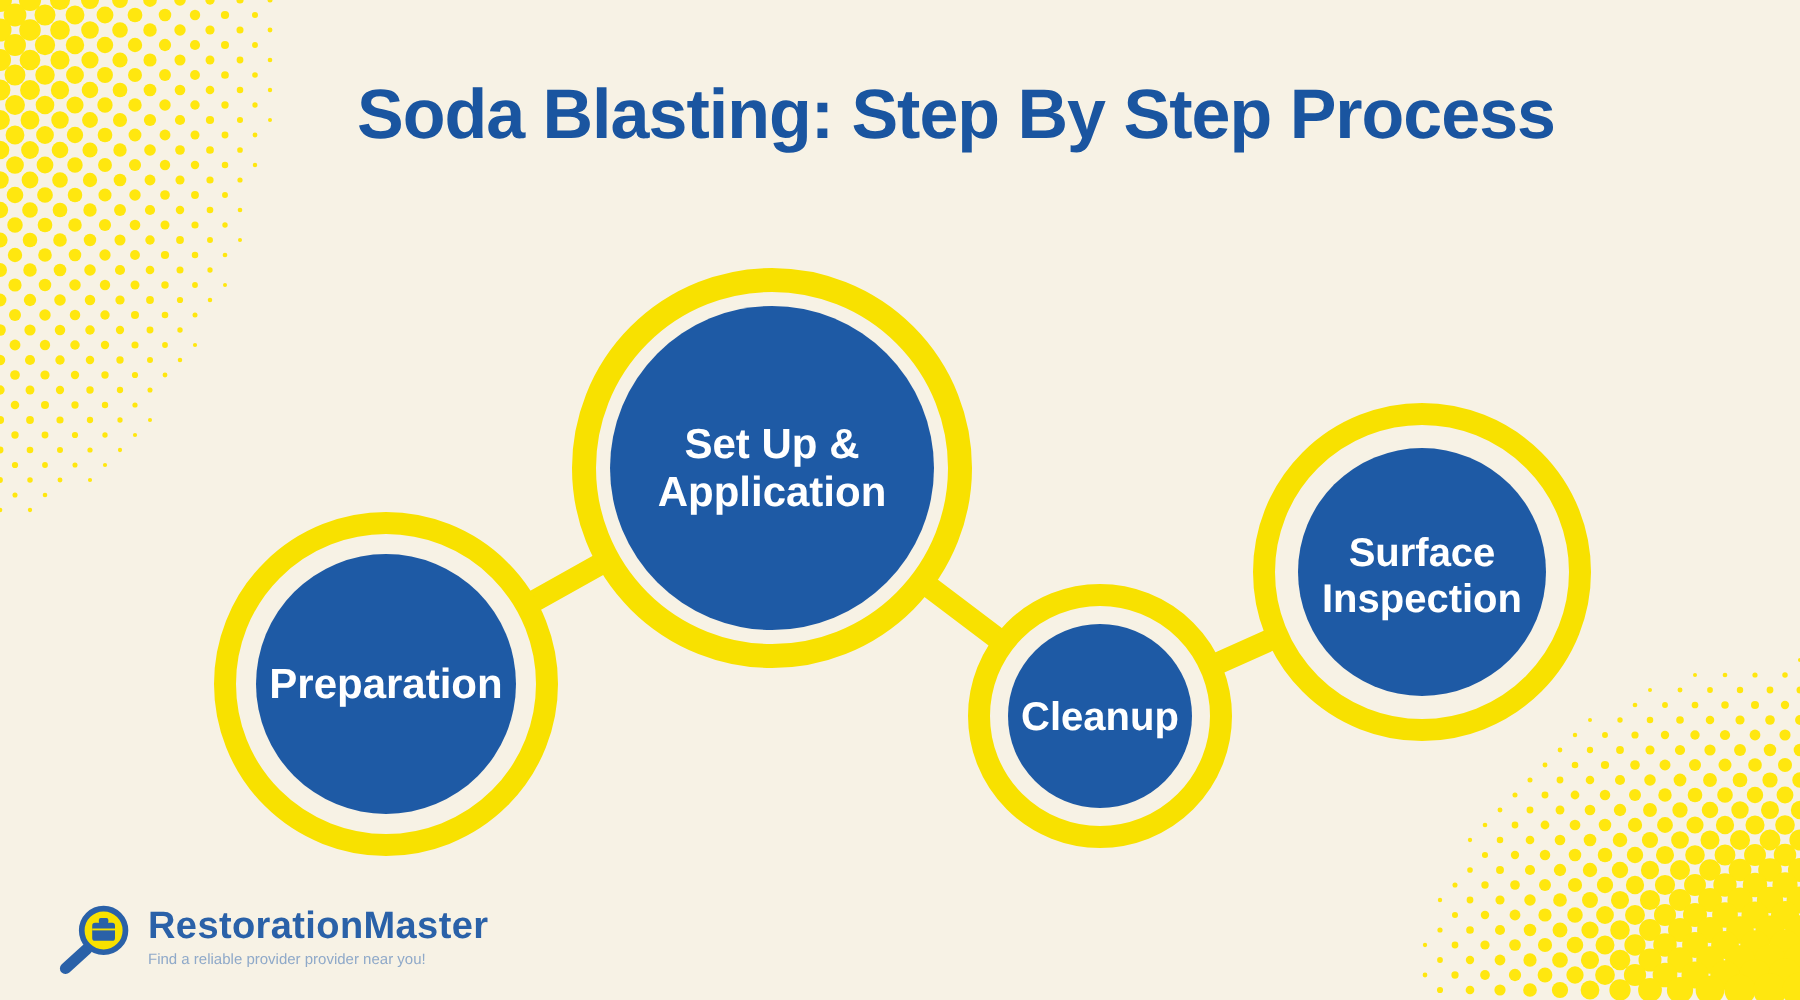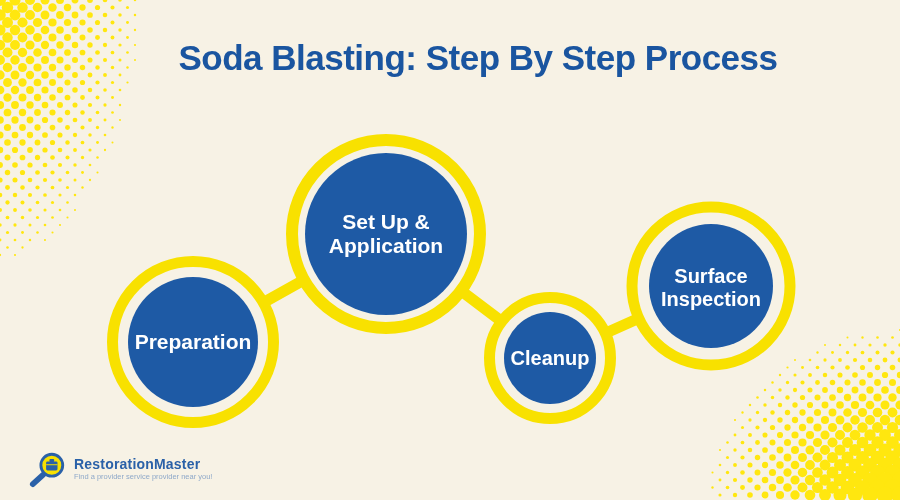--- a/index.html
+++ b/index.html
@@ -42,21 +42,21 @@
   .lbl-21{font-size:21px;}
   .lbl-20{font-size:20px;}
   #dots-tl,#dots-br{fill:var(--dot-yellow,#FFE70F);}
   .logo{
     position:absolute;left:28px;bottom:12px;
     display:flex;align-items:center;gap:6px;
     cursor:pointer;
   }
   .logo-icon{width:40px;height:38px;display:block;}
   .logo-name{
-    font-size:14px;font-weight:bold;
+    font-size:19px;font-weight:bold;
     color:var(--logo-text-blue,#2A61A8);
     letter-spacing:0.2px;
     line-height:1.1;
   }
   .logo-tagline{
     font-size:7.5px;
     color:var(--logo-tagline-blue,#8FA9C9);
     line-height:1.2;
   }
 </style>
@@ -600,17 +600,17 @@
   <div class="logo">
     <svg class="logo-icon" viewBox="0 0 40 40">
       <line x1="4" y1="36" x2="15" y2="26" stroke="#2A61A8" stroke-width="6" stroke-linecap="round"></line>
       <circle cx="24" cy="16" r="11.5" fill="#F8E100" stroke="#2A61A8" stroke-width="3"></circle>
       <rect x="18" y="12" width="12" height="9.5" rx="1.5" fill="#2A61A8"></rect>
       <rect x="21.5" y="9.5" width="5" height="3" rx="1" fill="#2A61A8"></rect>
       <line x1="18" y1="15.5" x2="30" y2="15.5" stroke="#F8E100" stroke-width="1"></line>
     </svg>
     <div class="logo-text">
       <div class="logo-name">RestorationMaster</div>
-      <div class="logo-tagline">Find a provider service provider near you!</div>
+      <div class="logo-tagline">Find a reliable provider provider near you!</div>
     </div>
   </div>
 
 </div>
 
 </body></html>

